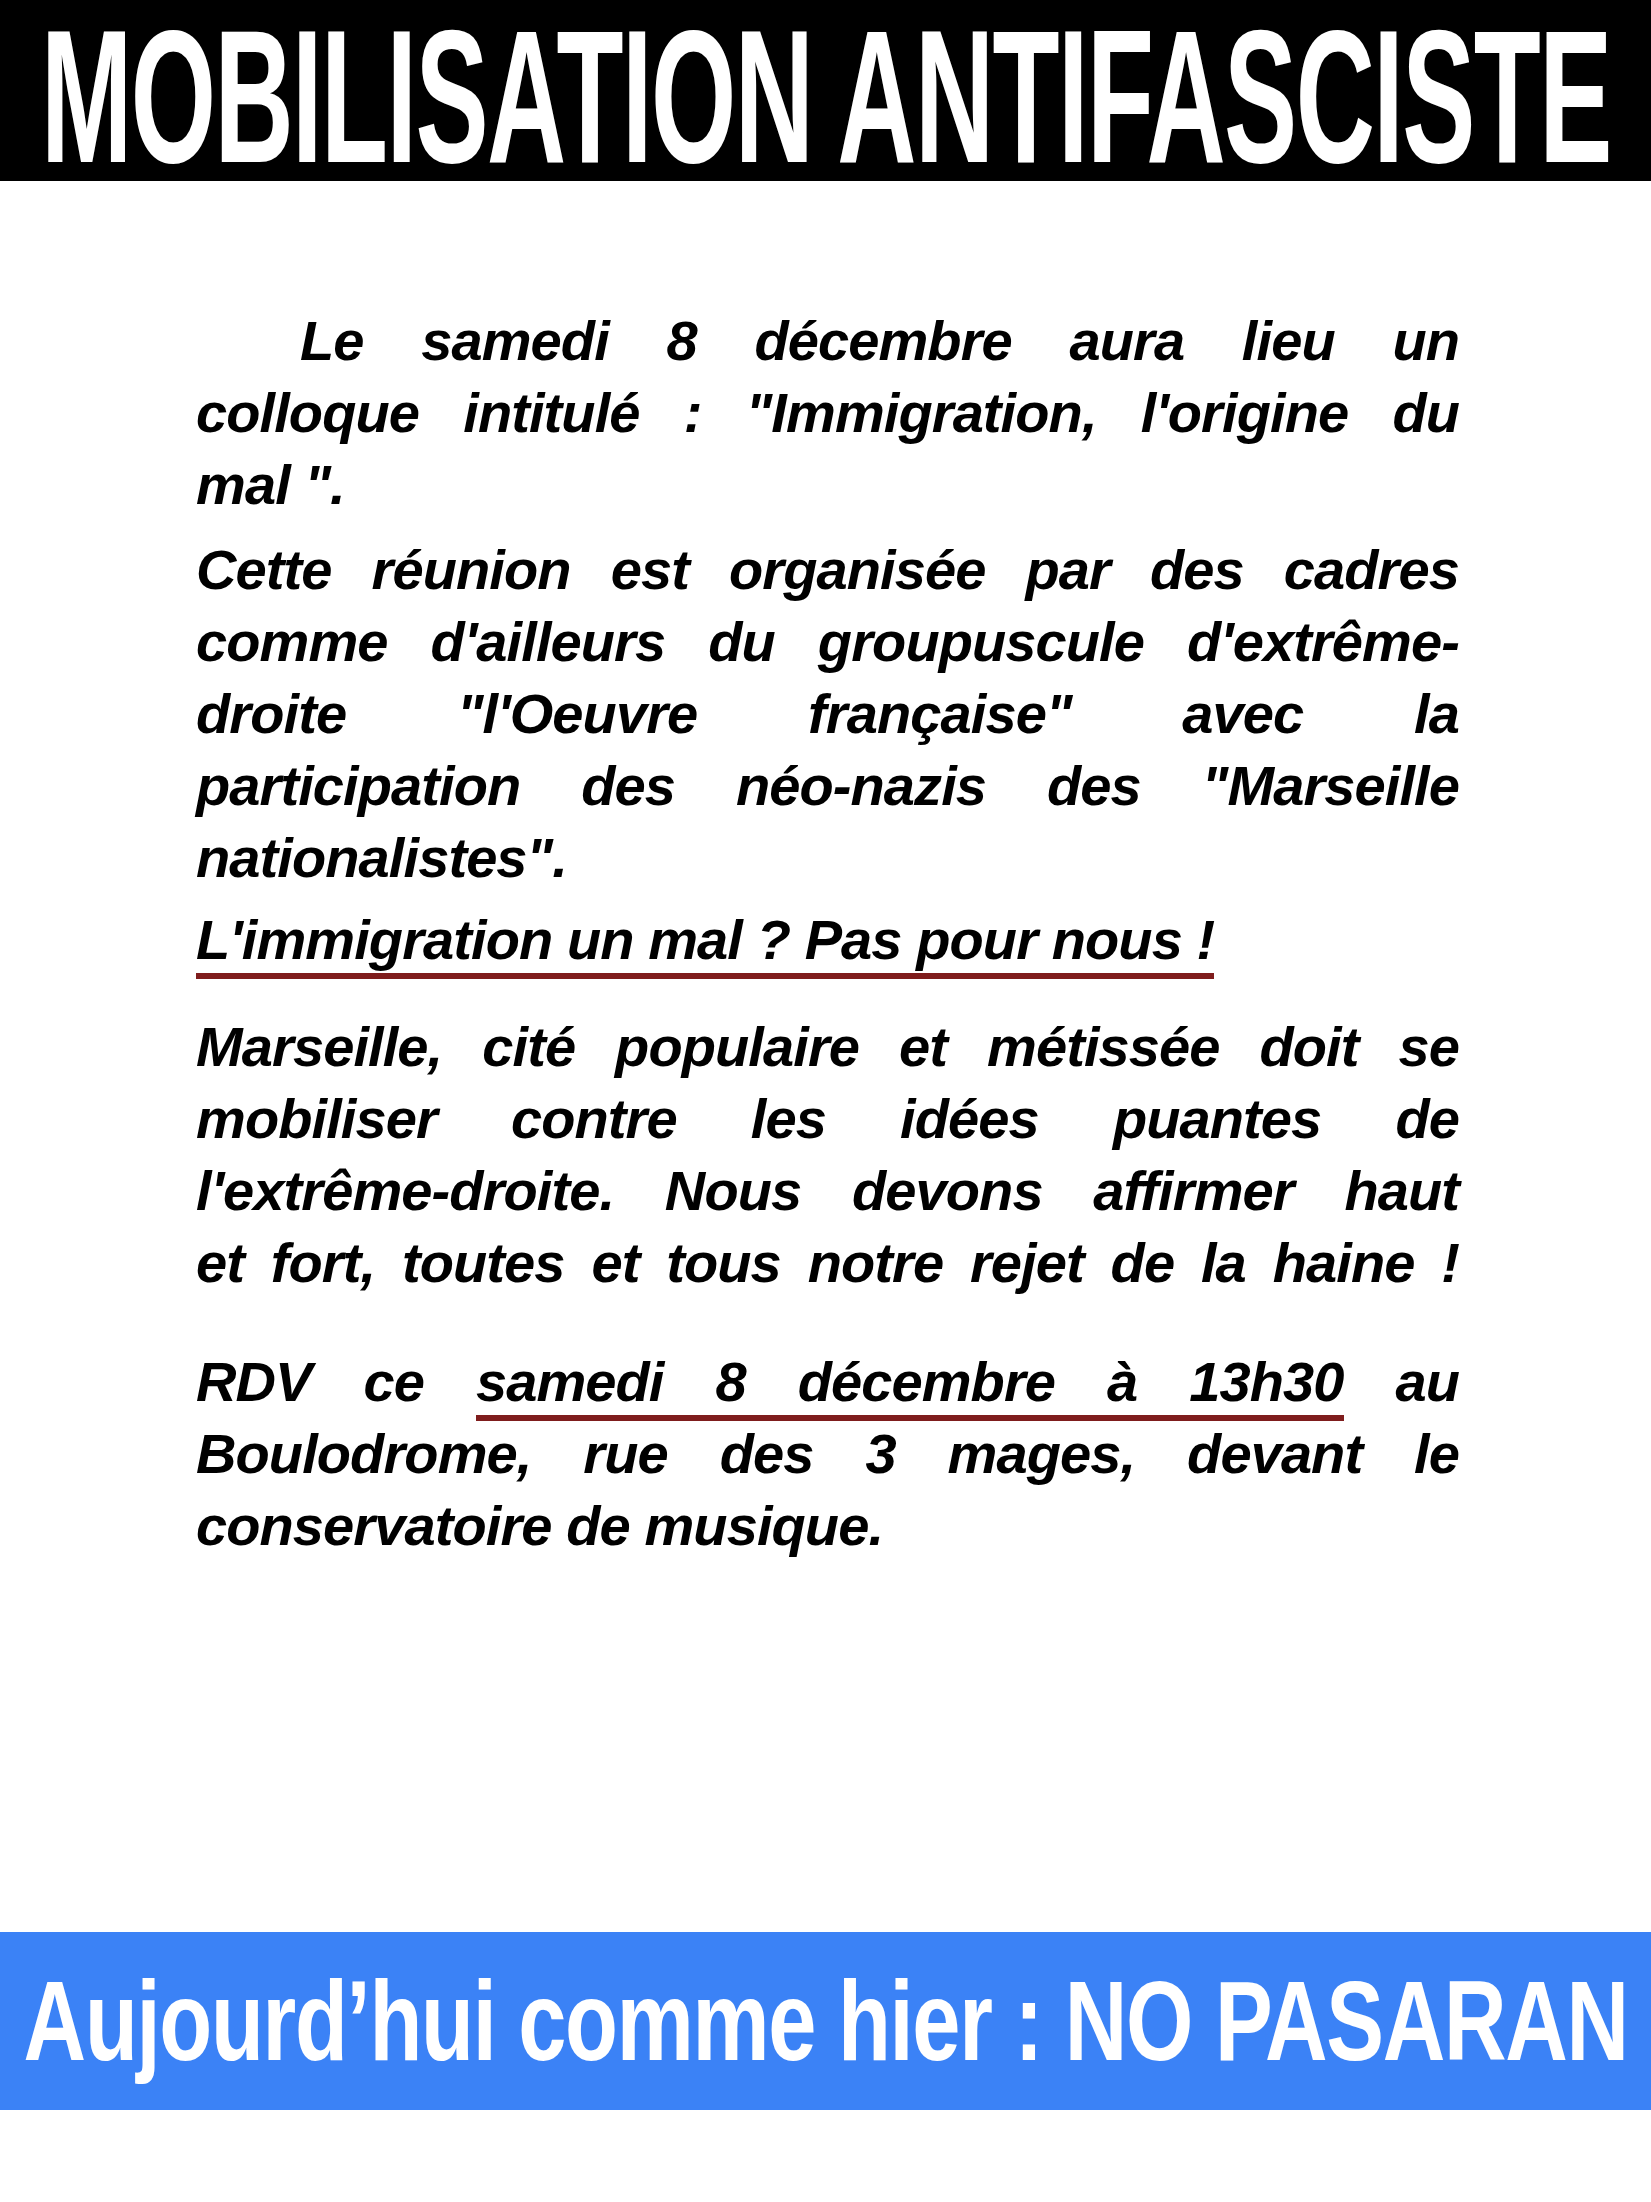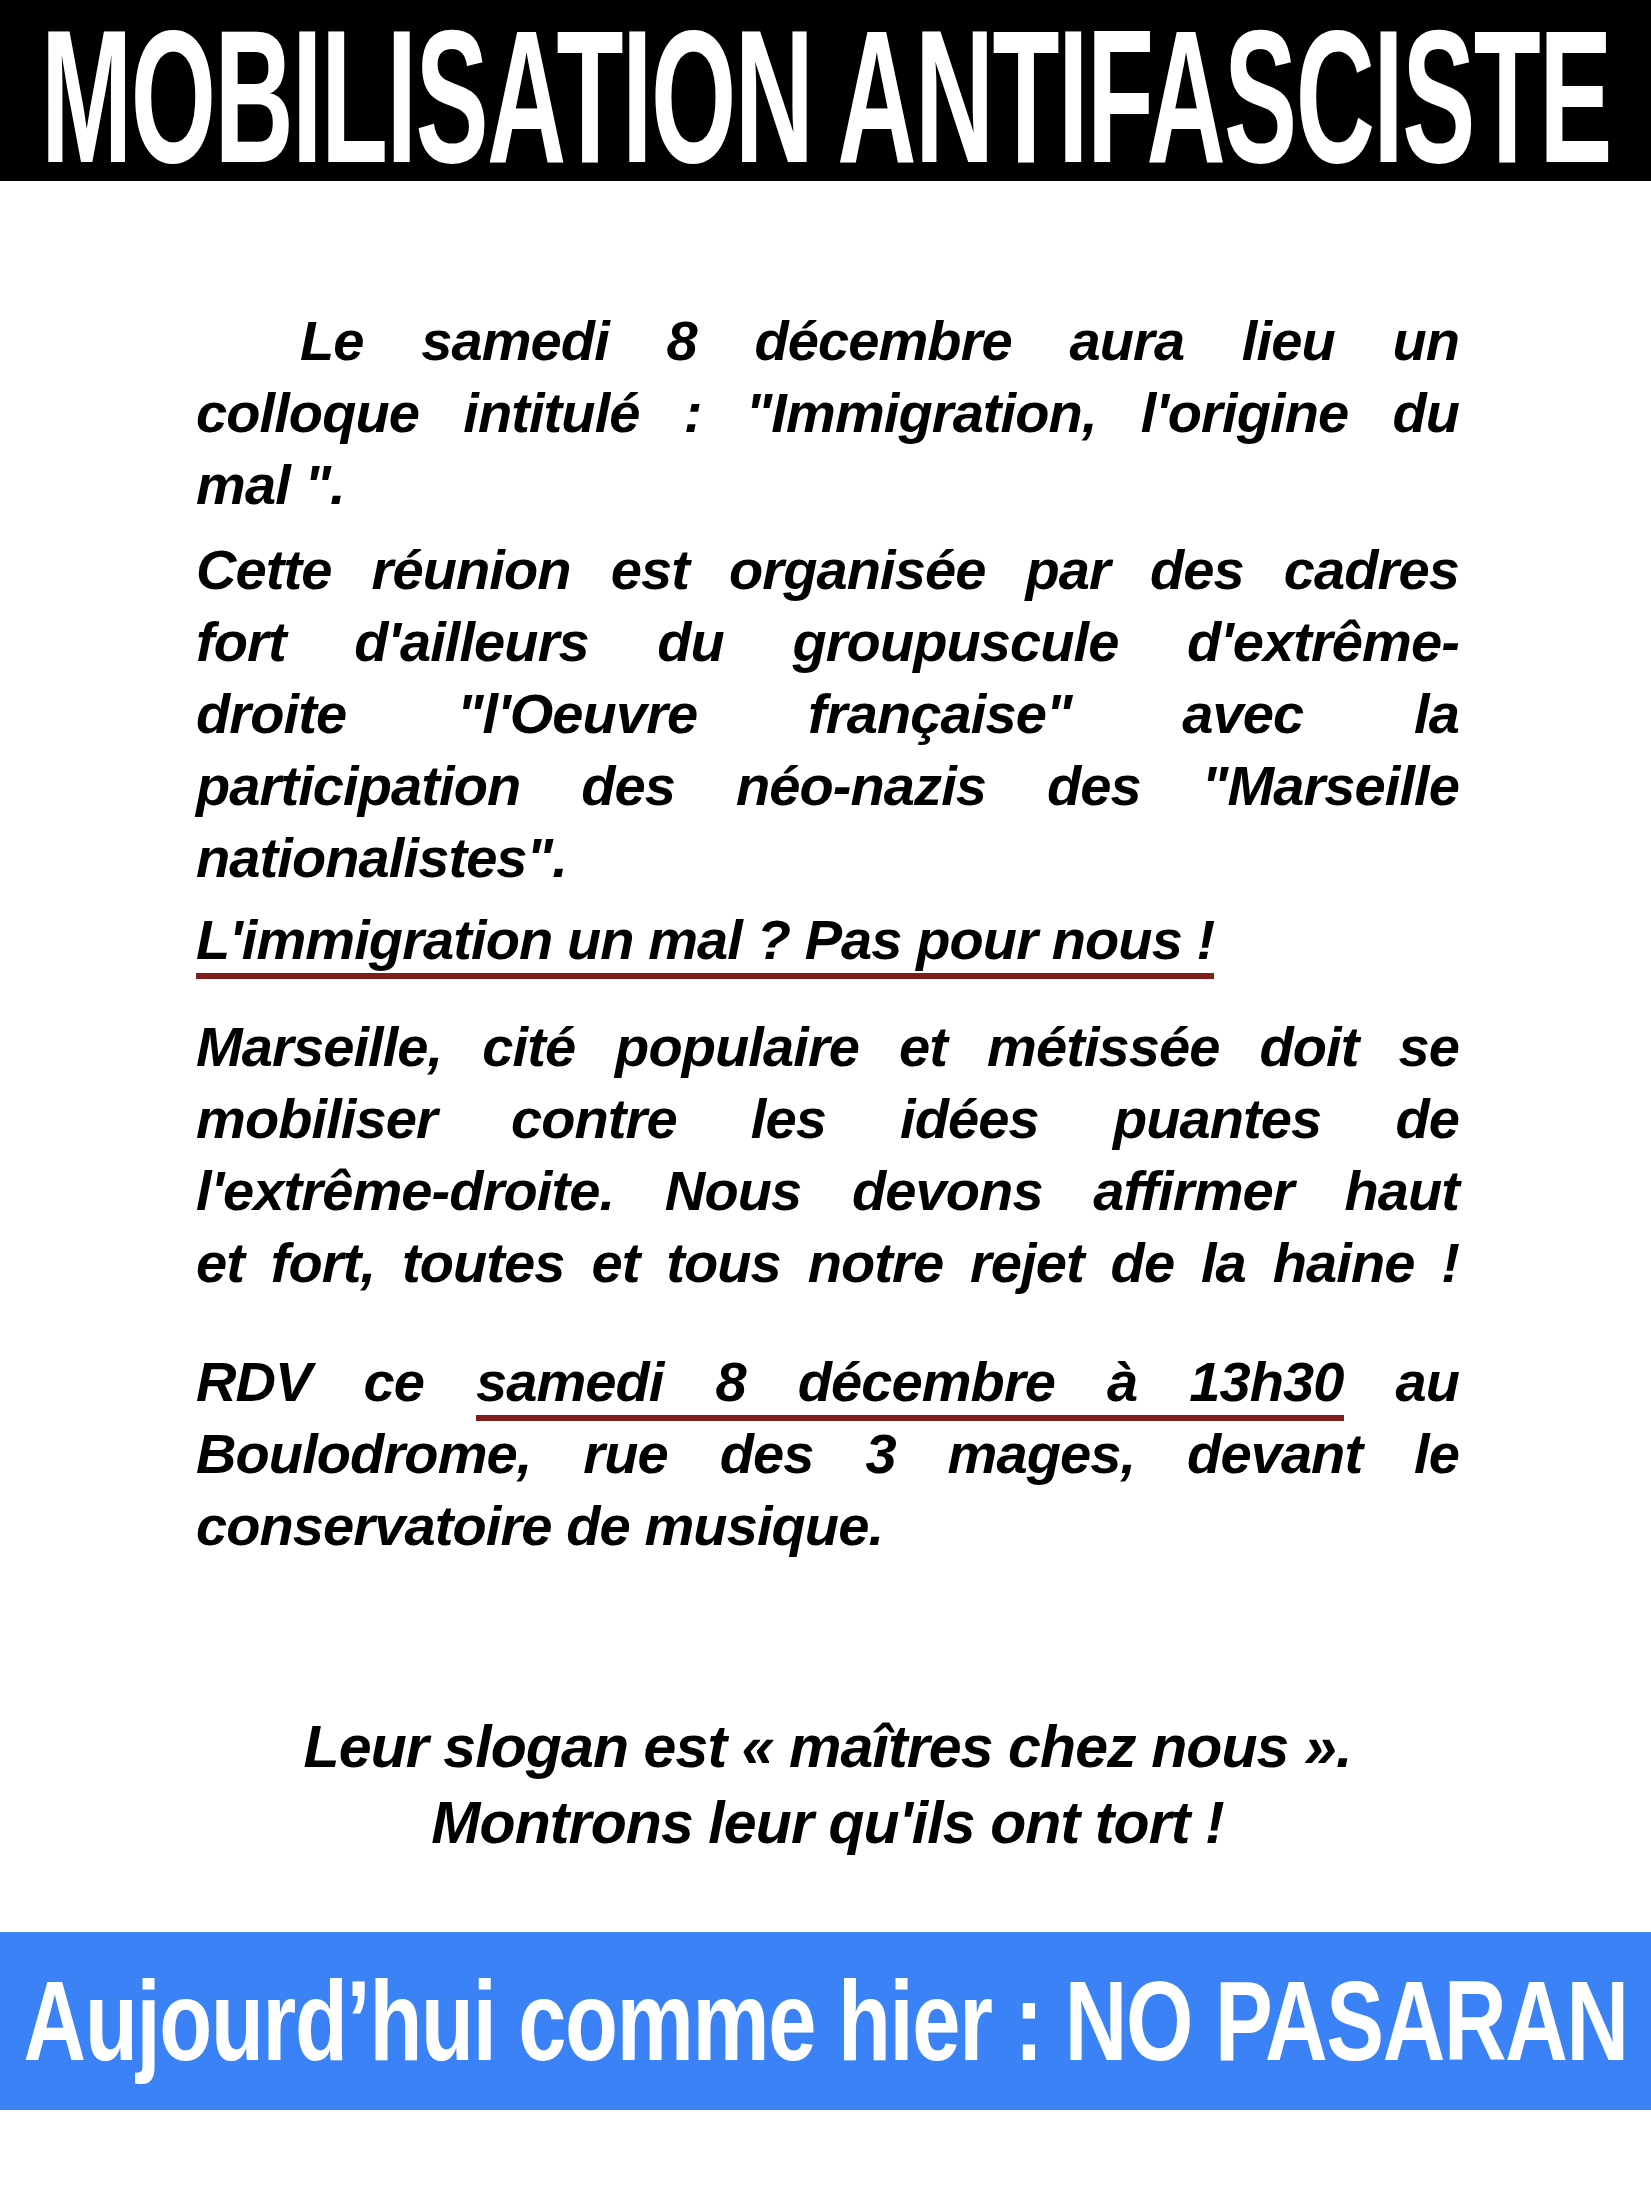--- a/index.html
+++ b/index.html
@@ -104,43 +104,39 @@
   </div>
 
   <div class="flyer-body">
       <div class="para para-intro">
         <div class="line justify indent"><span>Le samedi 8 décembre aura lieu un</span></div>
         <div class="line justify"><span>colloque intitulé : "Immigration, l'origine du</span></div>
         <div class="line"><span>mal ".</span></div>
       </div>
       <div class="para para-organisers">
         <div class="line justify"><span>Cette réunion est organisée par des cadres</span></div>
-        <div class="line justify"><span>fort d'ailleurs du groupuscule d'extrême-</span></div>
+        <div class="line justify"><span>comme d'ailleurs du groupuscule d'extrême-</span></div>
         <div class="line justify"><span>droite "l'Oeuvre française" avec la</span></div>
         <div class="line justify"><span>participation des néo-nazis des "Marseille</span></div>
         <div class="line"><span>nationalistes".</span></div>
       </div>
       <div class="para para-heading">
         <div class="line"><span class="underline">L'immigration un mal ? Pas pour nous !</span></div>
       </div>
       <div class="para para-marseille">
         <div class="line justify"><span>Marseille, cité populaire et métissée doit se</span></div>
         <div class="line justify"><span>mobiliser contre les idées puantes de</span></div>
         <div class="line justify"><span>l'extrême-droite. Nous devons affirmer haut</span></div>
         <div class="line justify"><span>et fort, toutes et tous notre rejet de la haine !</span></div>
       </div>
       <div class="para para-rdv">
         <div class="line justify"><span>RDV ce </span><span class="underline">samedi 8 décembre à 13h30</span><span> au</span></div>
         <div class="line justify"><span>Boulodrome, rue des 3 mages, devant le</span></div>
         <div class="line"><span>conservatoire de musique.</span></div>
       </div>
-      <div class="para para-slogan">
-        <div class="line center"><span>Leur slogan est « maîtres chez nous ».</span></div>
-        <div class="line center"><span>Montrons leur qu'ils ont tort !</span></div>
-      </div>
     </div>
 
   <div class="banner-bottom">
     <div class="banner-bottom-text">Aujourd’hui comme hier : NO PASARAN</div>
   </div>
 
 </div>
 
 
 </body></html>

